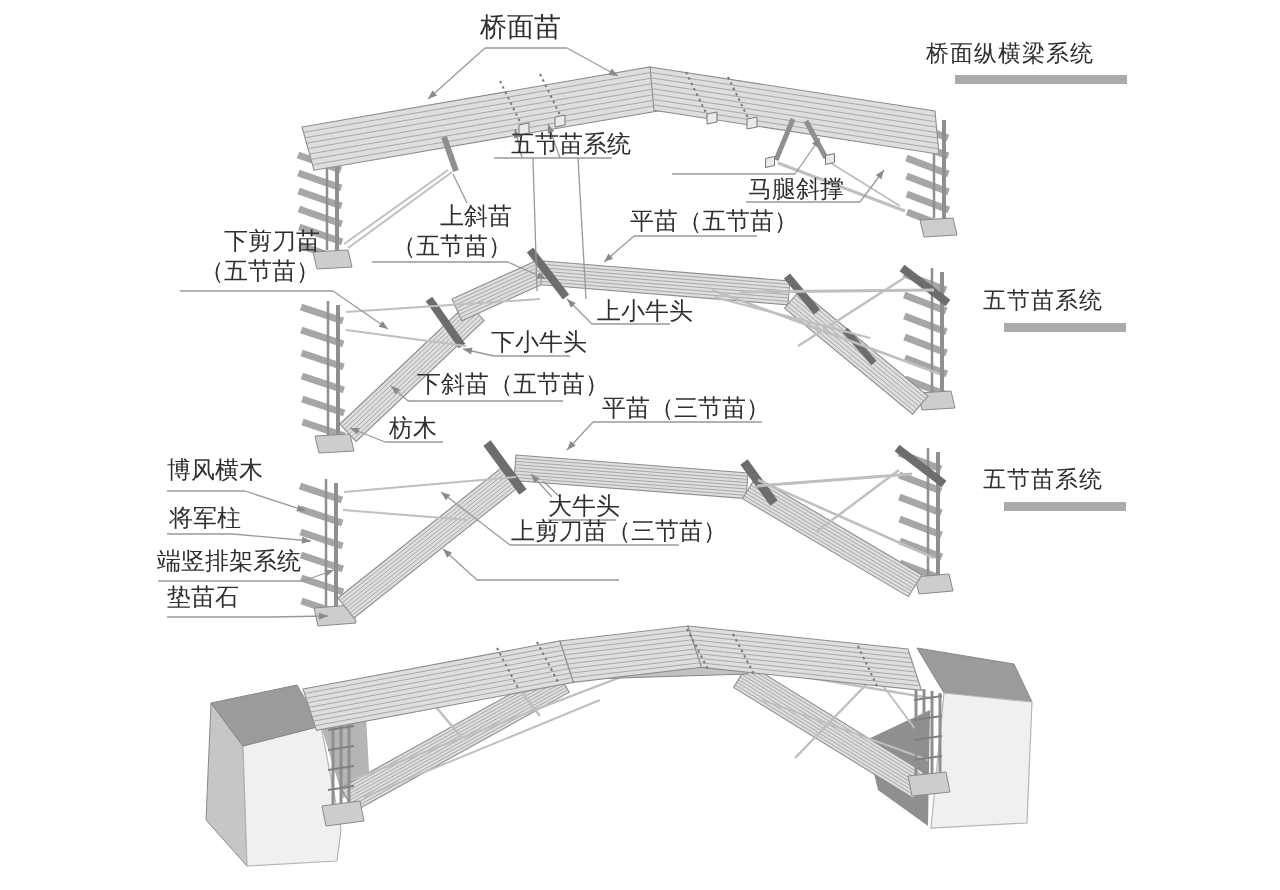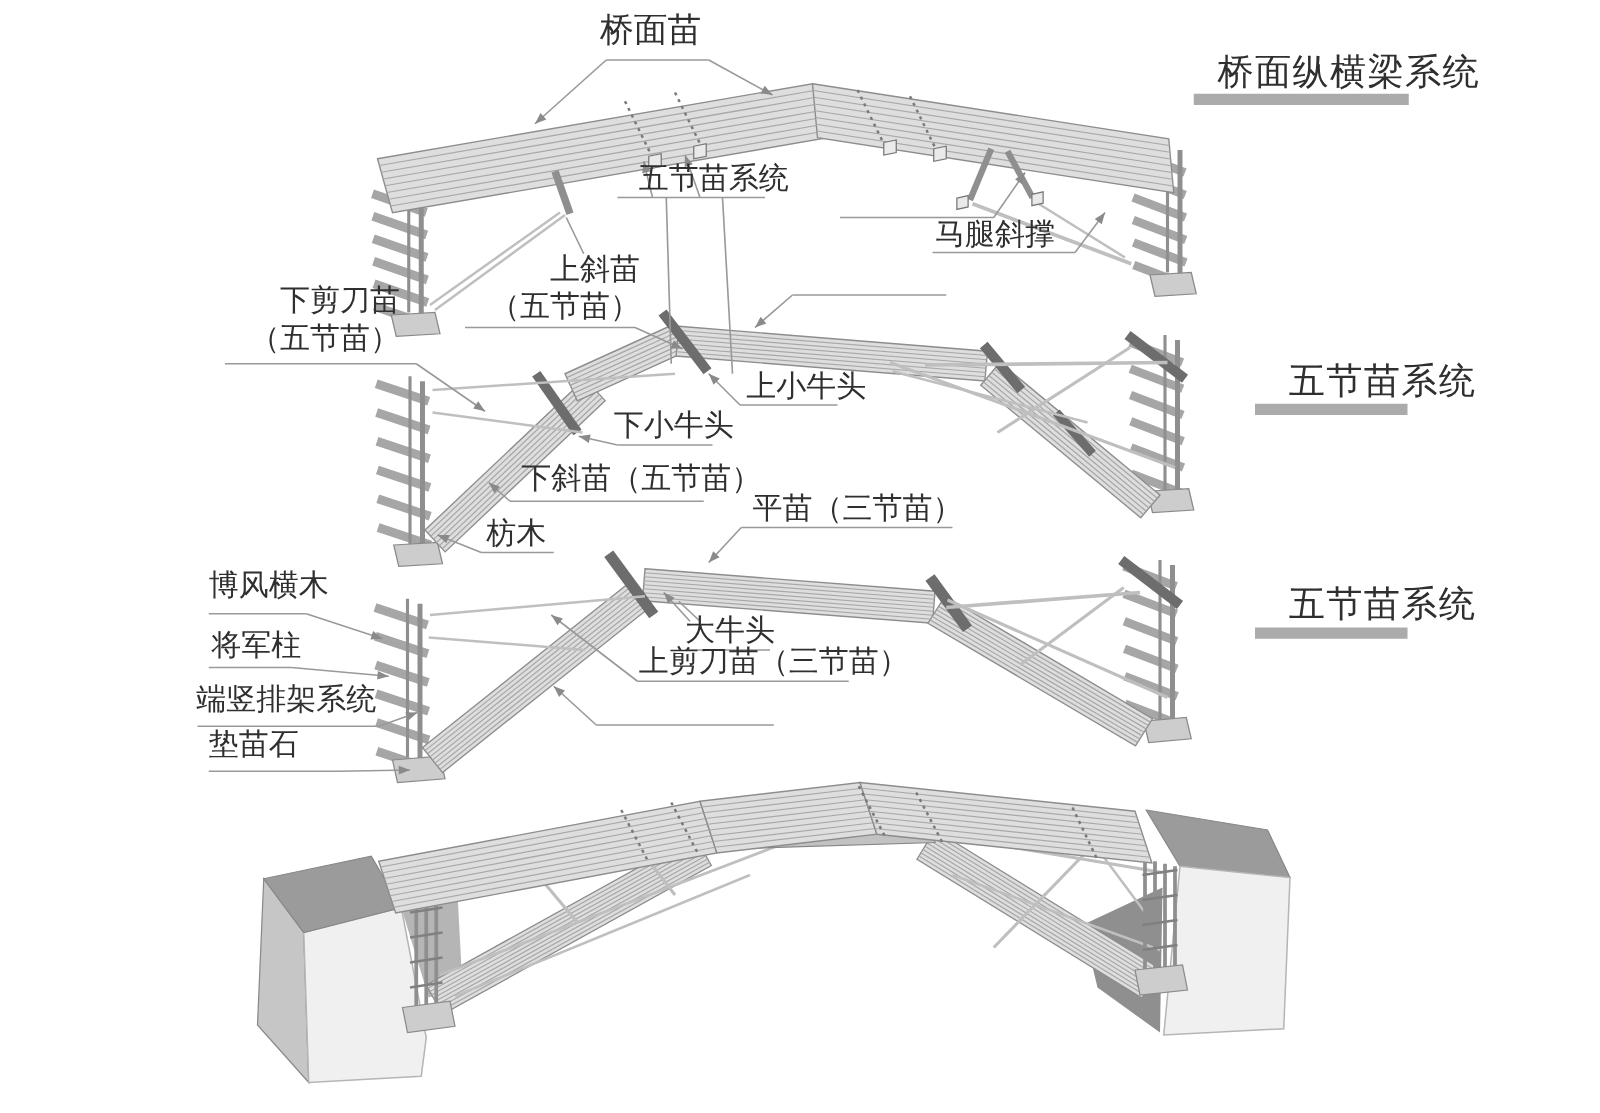--- a/index.html
+++ b/index.html
@@ -2,23 +2,23 @@
 <html style="--background: #ffffff; --text: #2f2f2f; --leader-line: #999999; --arrow: #8a8a8a; --section-bar: #ababab; --timber-fill: #dedede; --timber-stripe: #a8a8a8; --timber-edge: #8d8d8d; --rack-bar: #a6a6a6; --post: #8f8f8f; --beam-dark: #6d6d6d; --scissor: #bfbfbf; --block-fill: #eaeaea; --block-edge: #777777; --stone-fill: #cdcdcd; --stone-edge: #8a8a8a; --abutment-top: #9b9b9b; --abutment-front: #f0f0f0; --abutment-side: #c6c6c6; --abutment-step: #8f8f8f; --crossbeam-dash: #7a7a7a;"><head>
 <meta charset="utf-8">
 <style>
   :root{
     --background:#ffffff; --text:#2f2f2f; --section-bar:#ababab; --leader-line:#999999;
   }
   html,body{margin:0;padding:0;background:var(--background);}
   #stage{position:relative;width:1280px;height:890px;background:var(--background);
          font-family:"Liberation Serif", serif;overflow:hidden;}
   #diagram{position:absolute;left:0;top:0;}
-  .lbl{position:absolute;color:var(--text);font-size:24px;white-space:nowrap;line-height:1.15;font-family:Liberation Mono, monospace;}
+  .lbl{position:absolute;color:var(--text);font-size:24px;white-space:nowrap;line-height:1.15;}
   .lbl2{position:absolute;color:var(--text);font-size:24px;text-align:right;line-height:1.25;}
-  .sec{position:absolute;color:var(--text);font-size:29px;letter-spacing:1px;white-space:nowrap;margin-left:48px;}
+  .sec{position:absolute;color:var(--text);font-size:23px;letter-spacing:1px;white-space:nowrap;}
   .secbar{position:absolute;background:var(--section-bar);height:9px;}
 </style>
 </head>
 <body>
 
 <div id="stage">
 
   <svg id="diagram" width="1280" height="890" viewBox="0 0 1280 890">
     <g id="g-deck">
         <line x1="298" y1="155" x2="341" y2="170" stroke="#a6a6a6" stroke-width="7"></line>
@@ -347,20 +347,21 @@
   <div class="lbl" style="left:748px;top:176px">马腿斜撑</div>
 
   <div class="lbl2" style="left:370px;top:201px;width:142px">
     <div>上斜苗</div>
     <div>（五节苗）</div>
   </div>
   <div class="lbl2" style="left:180px;top:226px;width:140px">
     <div>下剪刀苗</div>
     <div>（五节苗）</div>
   </div>
+  <div class="lbl" style="left:630px;top:208px">平苗（五节苗）</div>
   <div class="lbl" style="left:597px;top:298px">上小牛头</div>
   <div class="lbl" style="left:491px;top:329px">下小牛头</div>
   <div class="lbl" style="left:417px;top:371px">下斜苗（五节苗）</div>
   <div class="lbl" style="left:389px;top:415px">枋木</div>
   <div class="sec" style="left:983px;top:285px">五节苗系统</div>
   <div class="secbar" style="left:1004px;top:323px;width:122px"></div>
 
   <div class="lbl" style="left:602px;top:395px">平苗（三节苗）</div>
   <div class="lbl" style="left:167px;top:457px">博风横木</div>
   <div class="lbl" style="left:169px;top:505px">将军柱</div>

